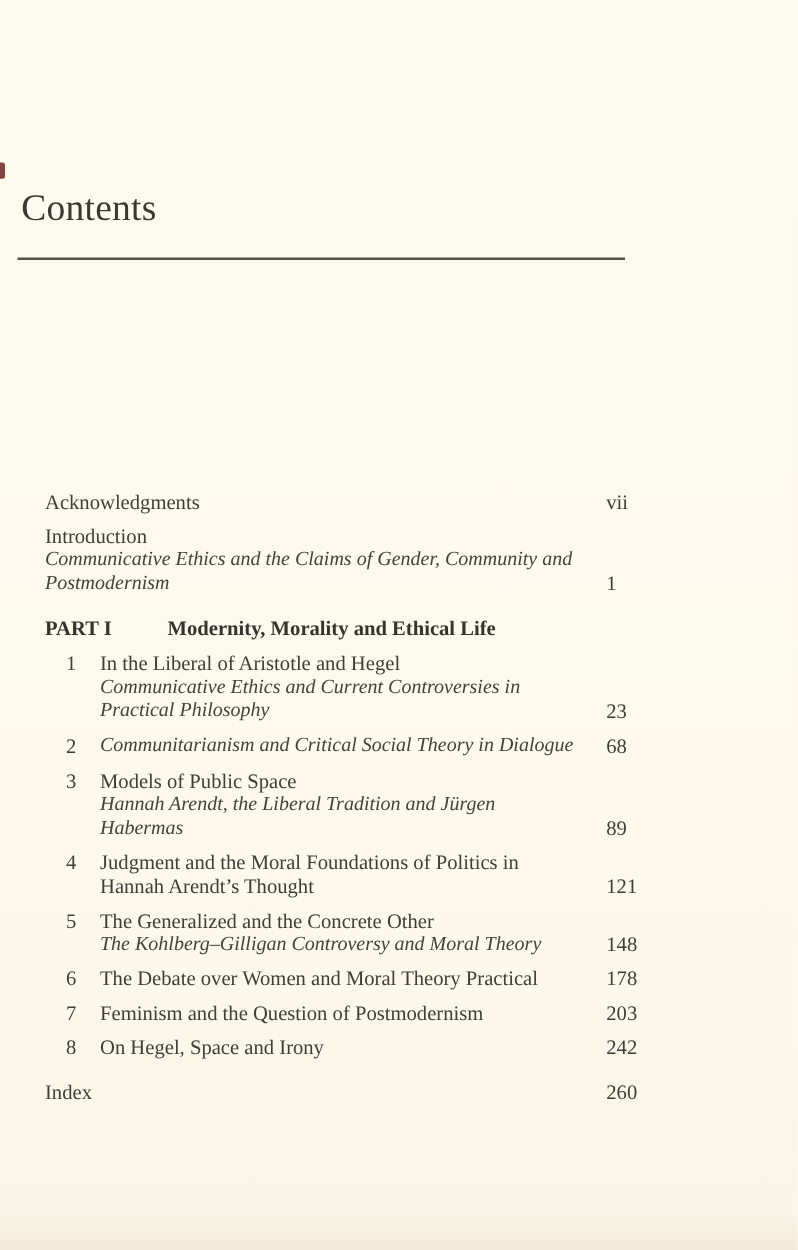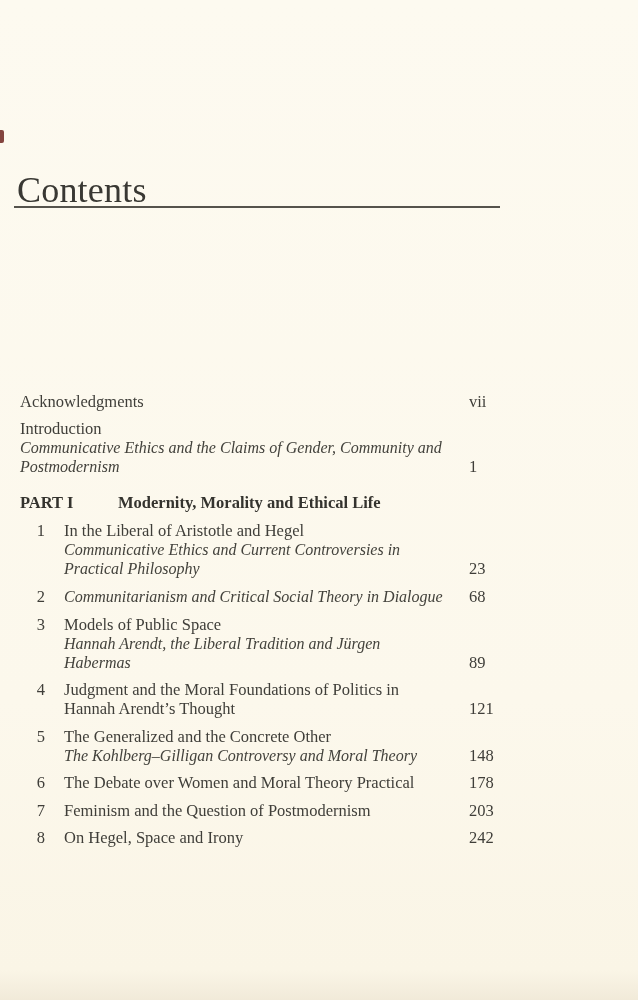--- a/index.html
+++ b/index.html
@@ -22,36 +22,36 @@
     top: 130px;
     width: 4px;
     height: 13px;
     background: #6e2420;
     border-radius: 0 2px 2px 0;
     opacity: 0.85;
   }
   .title {
     position: absolute;
     left: 17px;
-    top: 169px;
-    font-size: 36px;
+    top: 150px;
+    font-size: 30px;
     letter-spacing: 0.2px;
     color: #393833;
   }
   .rule {
     position: absolute;
     left: 14px;
     top: 206px;
     width: 486px;
     height: 2px;
     background: #55534c;
   }
   .toc {
     position: absolute;
-    left: 20px;
+    left: 36px;
     top: 392px;
     width: 479px;
   }
   .entry {
     display: flex;
   }
   .entry-text {
     flex: 1;
     min-width: 0;
   }
@@ -199,15 +199,21 @@
     </div>
 
     <div class="entry mt-ch-sm">
       <div class="num">8</div>
       <div class="entry-text">
         <div class="t">On Hegel, Space and Irony</div>
       </div>
       <div class="pg">242</div>
     </div>
 
+    <div class="entry mt-index">
+      <div class="entry-text">
+        <div class="t">Index</div>
+      </div>
+      <div class="pg">260</div>
+    </div>
 
   </div>
 </div>
 
 </body></html>

